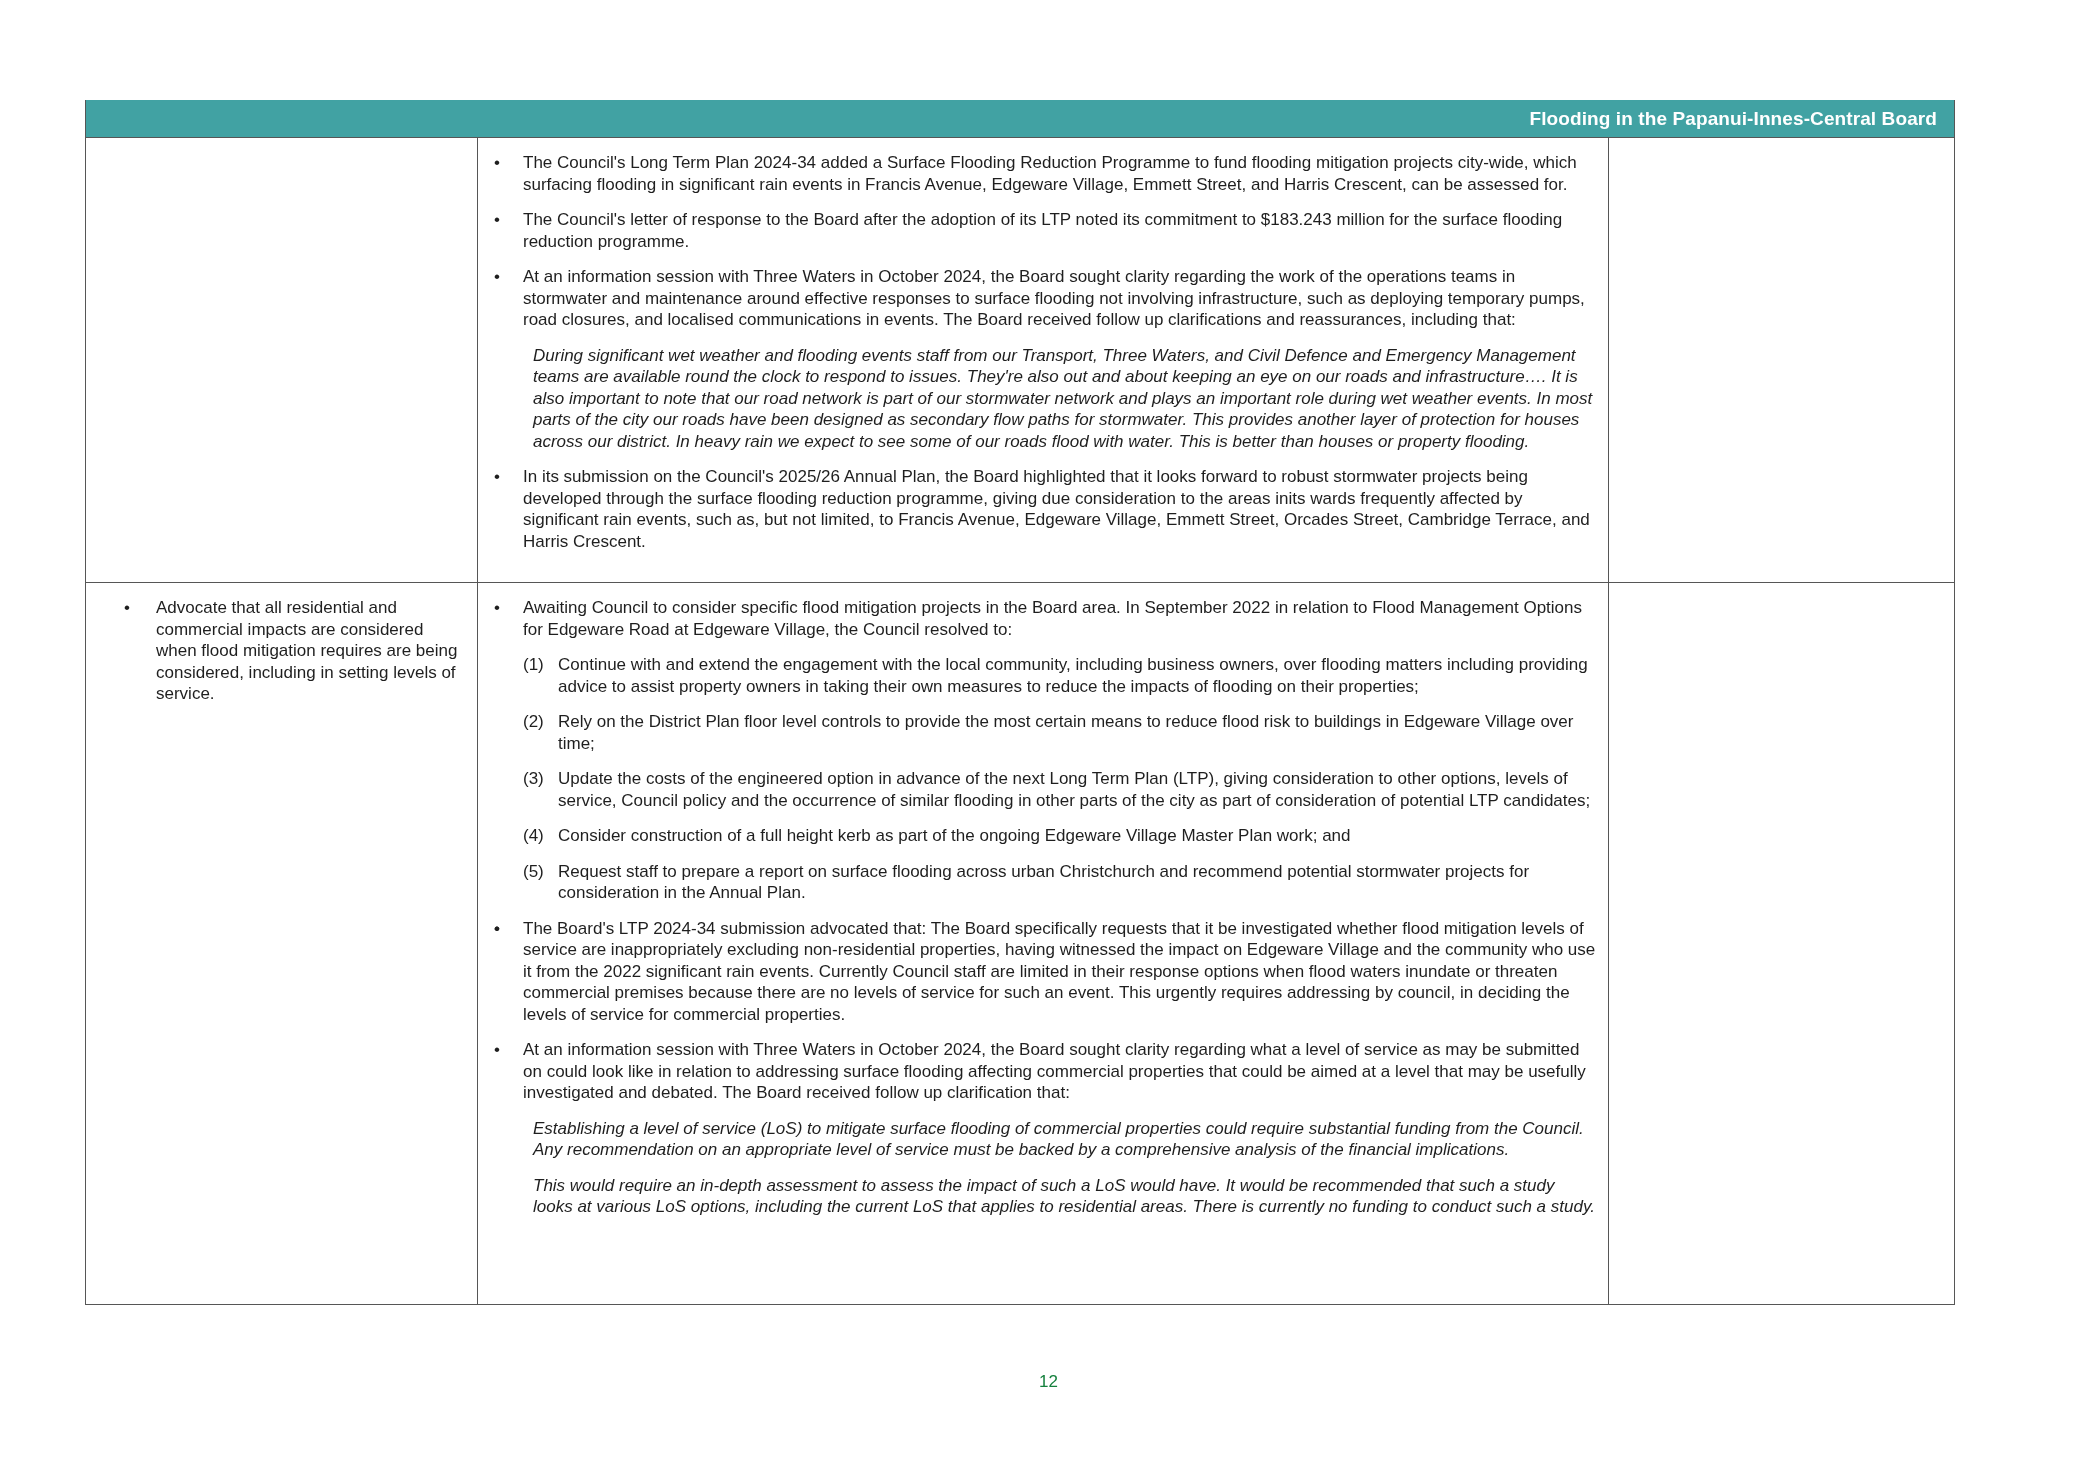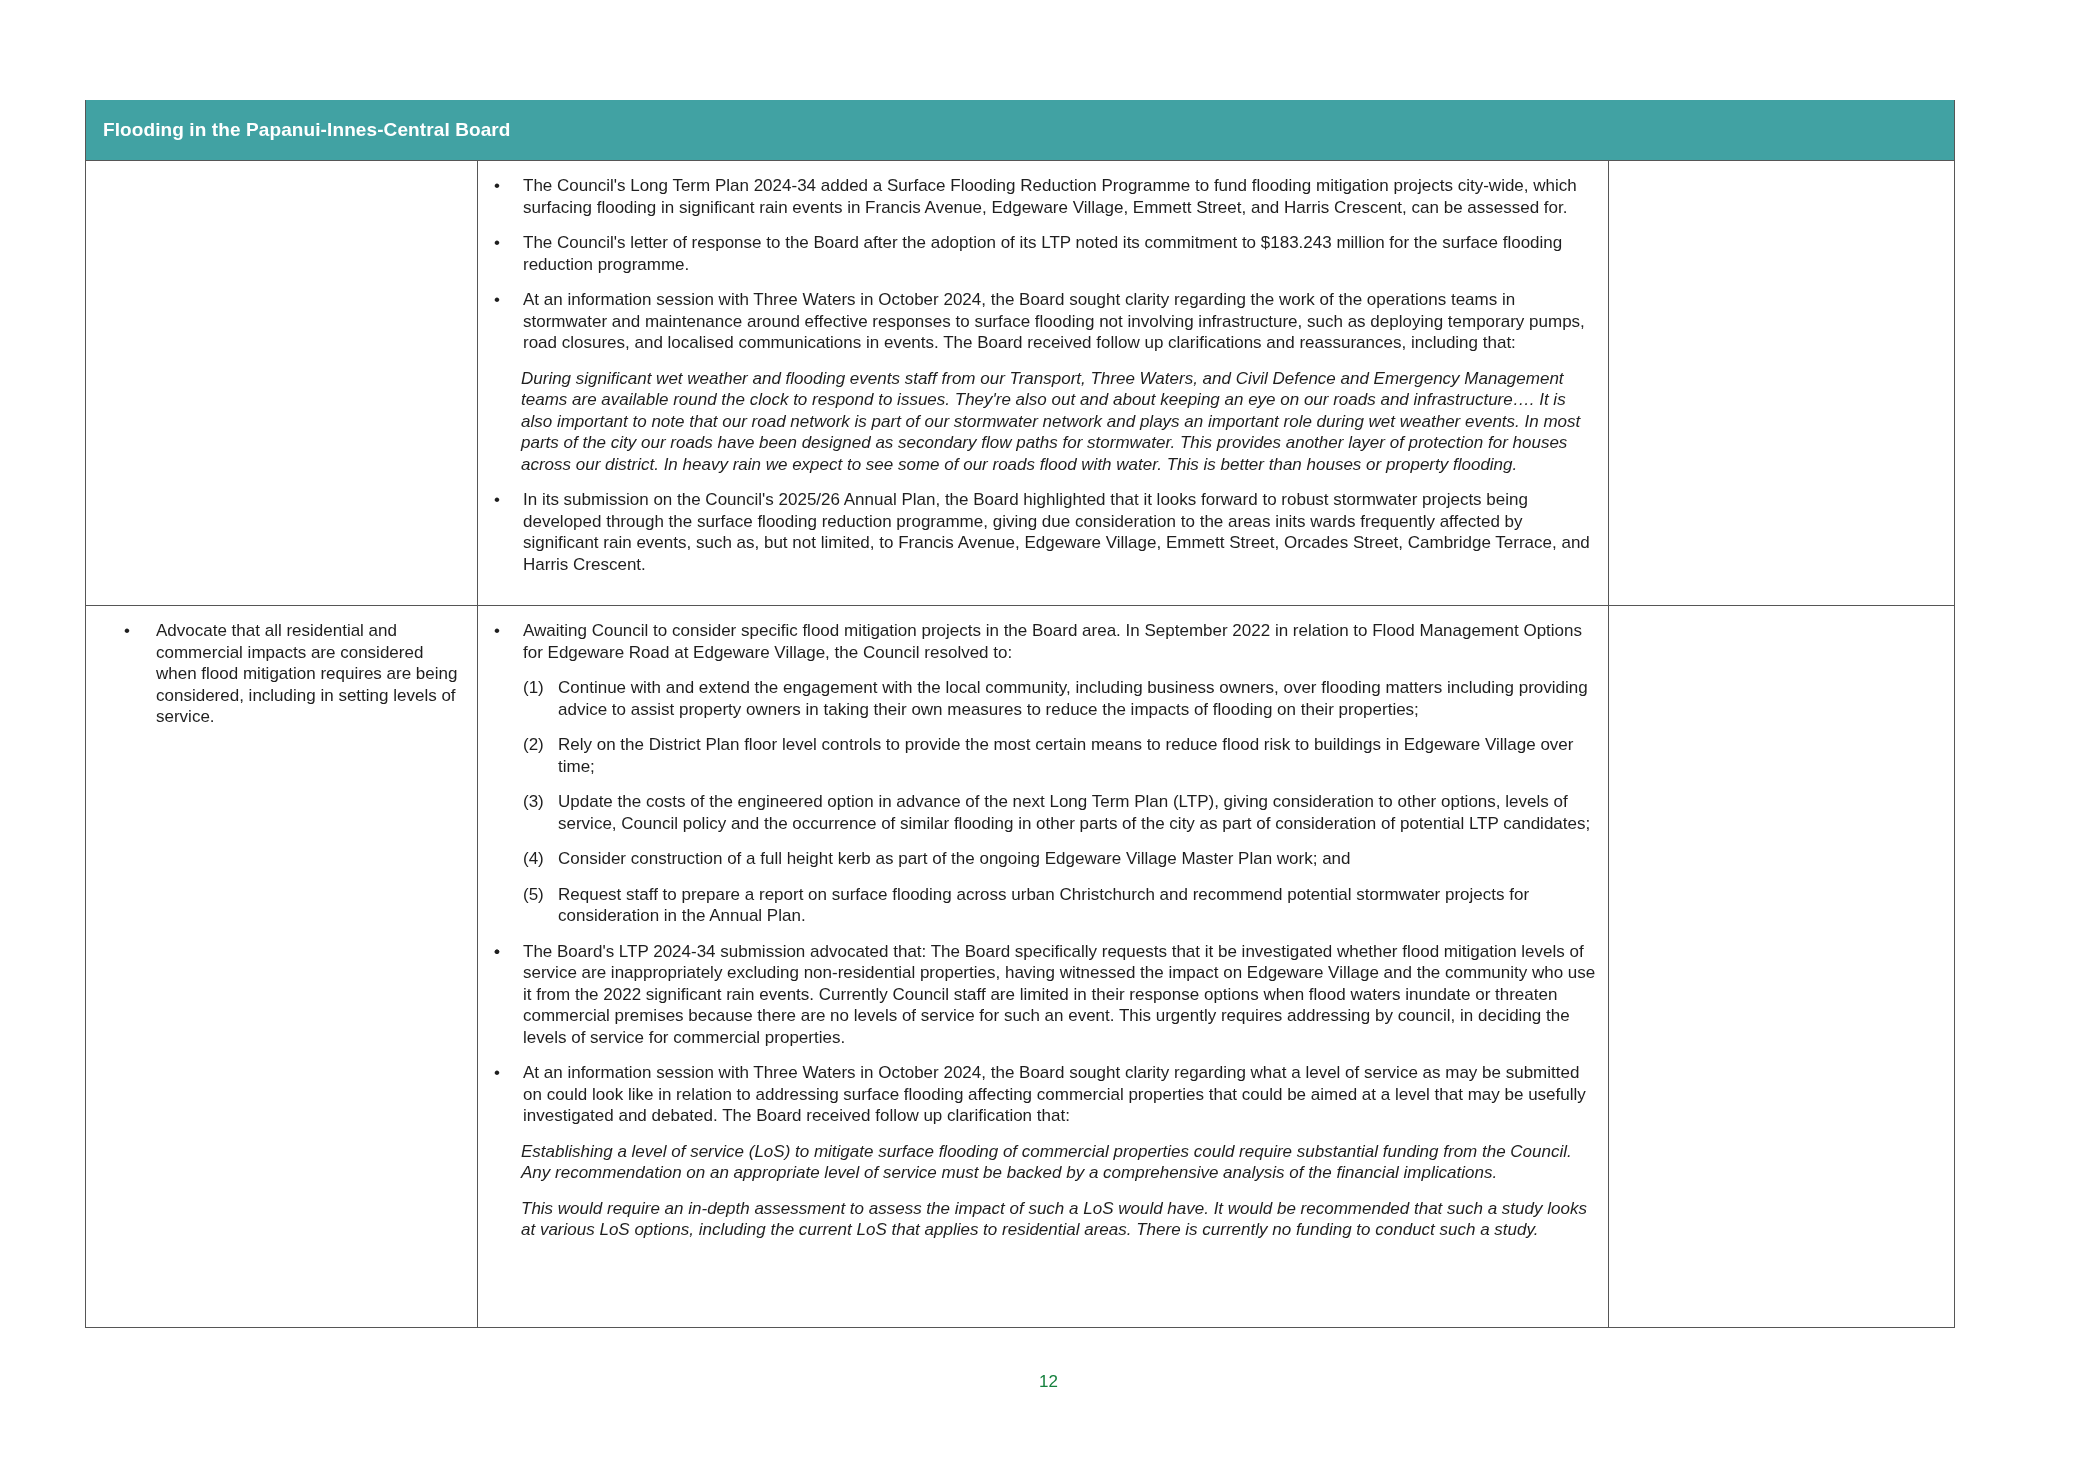--- a/index.html
+++ b/index.html
@@ -13,29 +13,30 @@
   }
   .doc-table{
     position:absolute;
     left:85px; top:100px;
     width:1870px;
     box-sizing:border-box;
     border:1px solid #565656;
     border-top:none;
   }
   .table-header{
-    height:60px;
+    height:37px;
     box-sizing:border-box;
     display:flex;
     align-items:center;
     padding:0 17px;
     color:#ffffff;
     font-weight:bold;
     font-size:19px;
     letter-spacing:0.1px;
+    justify-content:flex-end;
   }
   .table-row{
     display:grid;
     grid-template-columns:392px 1131px 1fr;
   }
   .table-row:nth-child(1){min-height:445px;}
   .table-row:nth-child(2){min-height:722px;}
   .cell{
     box-sizing:border-box;
     border-top:1px solid #565656;
@@ -50,21 +51,21 @@
   
   .cell.left .para.bullet{padding-left:70px;}
   .cell.left .para.bullet .marker{left:38px;}
   
   .cell.middle .para.bullet,
   .cell.middle .para.bullet_mixed{padding-left:45px;}
   .cell.middle .para.bullet .marker,
   .cell.middle .para.bullet_mixed .marker{left:16px;}
   .cell.middle .para.numbered{padding-left:80px;}
   .cell.middle .para.numbered .marker{left:45px;}
-  .cell.middle .para.quote{margin-left:43px;font-style:italic;}
+  .cell.middle .para.quote{margin-left:55px;font-style:italic;}
   .italic{}
   .page-number{
     position:absolute;
     left:0; top:1372px;
     width:100%;
     text-align:center;
     font-size:17px;
     color:#15803d;
   }
 </style>

